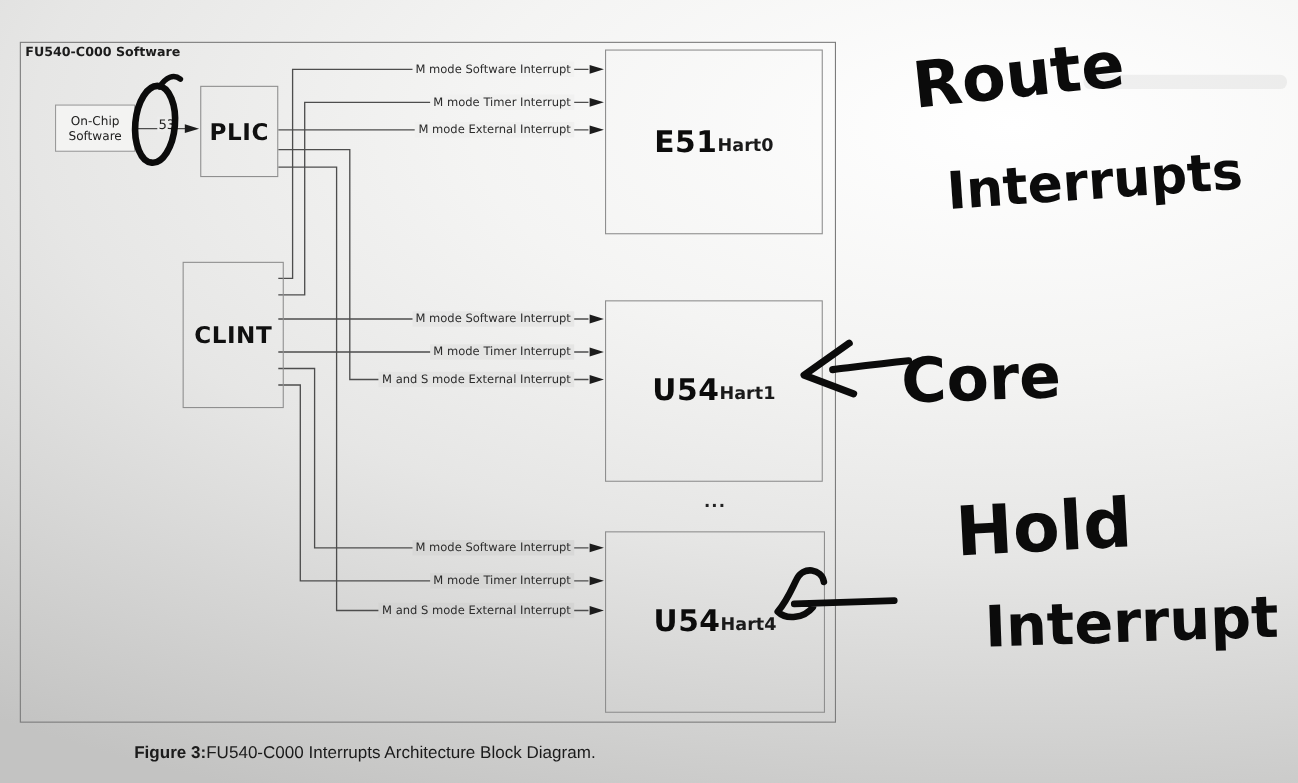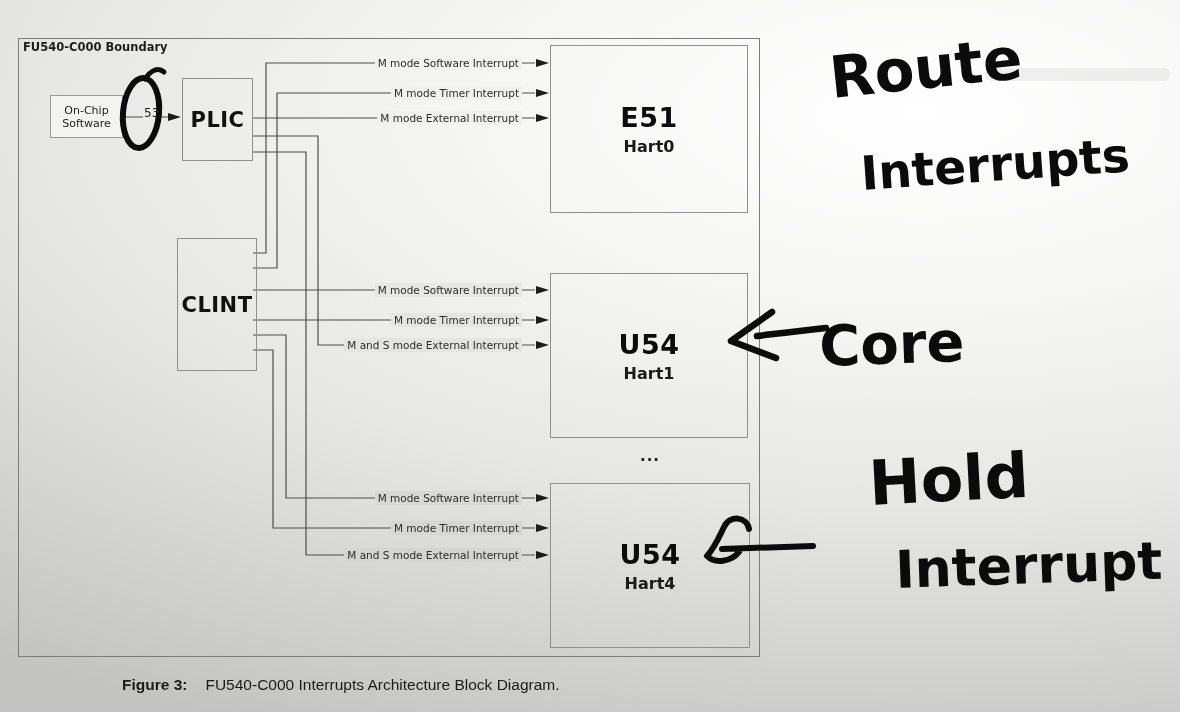--- a/index.html
+++ b/index.html
@@ -8,29 +8,29 @@
     background:radial-gradient(ellipse 130% 95% at 78% 16%, #ffffff 0%, #f4f4f3 32%, #e6e6e5 58%, #d2d2d1 82%, #c3c3c2 100%);
     font-family:"DejaVu Sans","Liberation Sans",sans-serif;
   }
   svg{position:absolute;left:0;top:0;pointer-events:none;}
   .box{position:absolute;border:1.3px solid #8f8f8f;box-sizing:border-box;background:transparent;}
   .boundary{border:1.5px solid #7c7c7c;}
   .boundary-title{position:absolute;left:23px;top:40px;font-size:11.5px;font-weight:bold;color:#1c1c1c;}
   .onchip{background:#f3f3f2;border:1.2px solid #9a9a9a;display:flex;flex-direction:column;align-items:center;justify-content:center;
           font-size:11px;line-height:13px;color:#222;text-align:left;}
   .ctrl-label{position:absolute;width:100%;text-align:center;font-weight:bold;color:#101010;font-size:21px;letter-spacing:.5px;top:50%;transform:translateY(-50%);}
-  .core{display:flex;flex-direction:column;align-items:center;justify-content:center;}
+  .core{display:flex;flex-direction:row;align-items:center;justify-content:center;}
   .core .cname{font-size:27px;font-weight:bold;color:#0c0c0c;letter-spacing:.5px;}
   .core .hart{font-size:16px;font-weight:bold;color:#1a1a1a;margin-top:4px;}
   .dots{position:absolute;left:630px;top:447px;width:40px;text-align:center;font-weight:bold;font-size:15px;color:#222;letter-spacing:1px;}
   .wlabel{position:absolute;right:658px;transform:translateY(-50%);white-space:nowrap;
           font-size:10.5px;color:#2c2c2c;padding:0 3px;line-height:14px;}
   .numlabel{position:absolute;left:143px;top:106px;font-size:12px;color:#222;background:#ececeb;padding:0 1px;}
   .caption{position:absolute;left:122px;top:676px;font-size:15.5px;color:#1b1b1b;font-family:"Liberation Sans",sans-serif;}
-  .caption b{margin-right:18px;text-align:right;}
+  .caption b{margin-right:0;text-align:right;}
   .ink-text{font-family:"DejaVu Sans","Liberation Sans",sans-serif;font-weight:bold;fill:#0b0b0b;}
 </style>
 </head>
 <body>
 
 <div class="stage">
 
   <svg width="1180" height="712" viewBox="0 0 1180 712">
     <g stroke="#4d4d4d" stroke-width="1.2" fill="none">
 
@@ -60,33 +60,33 @@
       <polygon points="536,286 549,290 536,294"></polygon>
       <polygon points="536,316 549,320 536,324"></polygon>
       <polygon points="536,341 549,345 536,349"></polygon>
       <polygon points="536,494 549,498 536,502"></polygon>
       <polygon points="536,524 549,528 536,532"></polygon>
       <polygon points="536,551 549,555 536,559"></polygon>
     </g>
   </svg>
 
   <div class="box boundary" style="left:18px;top:38px;width:742px;height:619px;"></div>
-  <div class="boundary-title">FU540-C000 Boundary</div>
+  <div class="boundary-title">FU540-C000 Software</div>
 
   <div class="box onchip" style="left:50px;top:95px;width:73px;height:43px;">
     <span>On-Chip</span>
     <span>Software</span>
   </div>
   <span class="numlabel">53</span>
 
   <div class="box" style="left:182px;top:78px;width:71px;height:83px;">
     <span class="ctrl-label">PLIC</span>
   </div>
 
-  <div class="box" style="left:177px;top:238px;width:80px;height:133px;">
+  <div class="box" style="left:166px;top:238px;width:92px;height:133px;">
     <span class="ctrl-label">CLINT</span>
   </div>
 
   <div class="box core" style="left:550px;top:45px;width:198px;height:168px;">
     <span class="cname">E51</span>
     <span class="hart">Hart0</span>
   </div>
 
   <div class="box core" style="left:550px;top:273px;width:198px;height:165px;">
     <span class="cname">U54</span>

